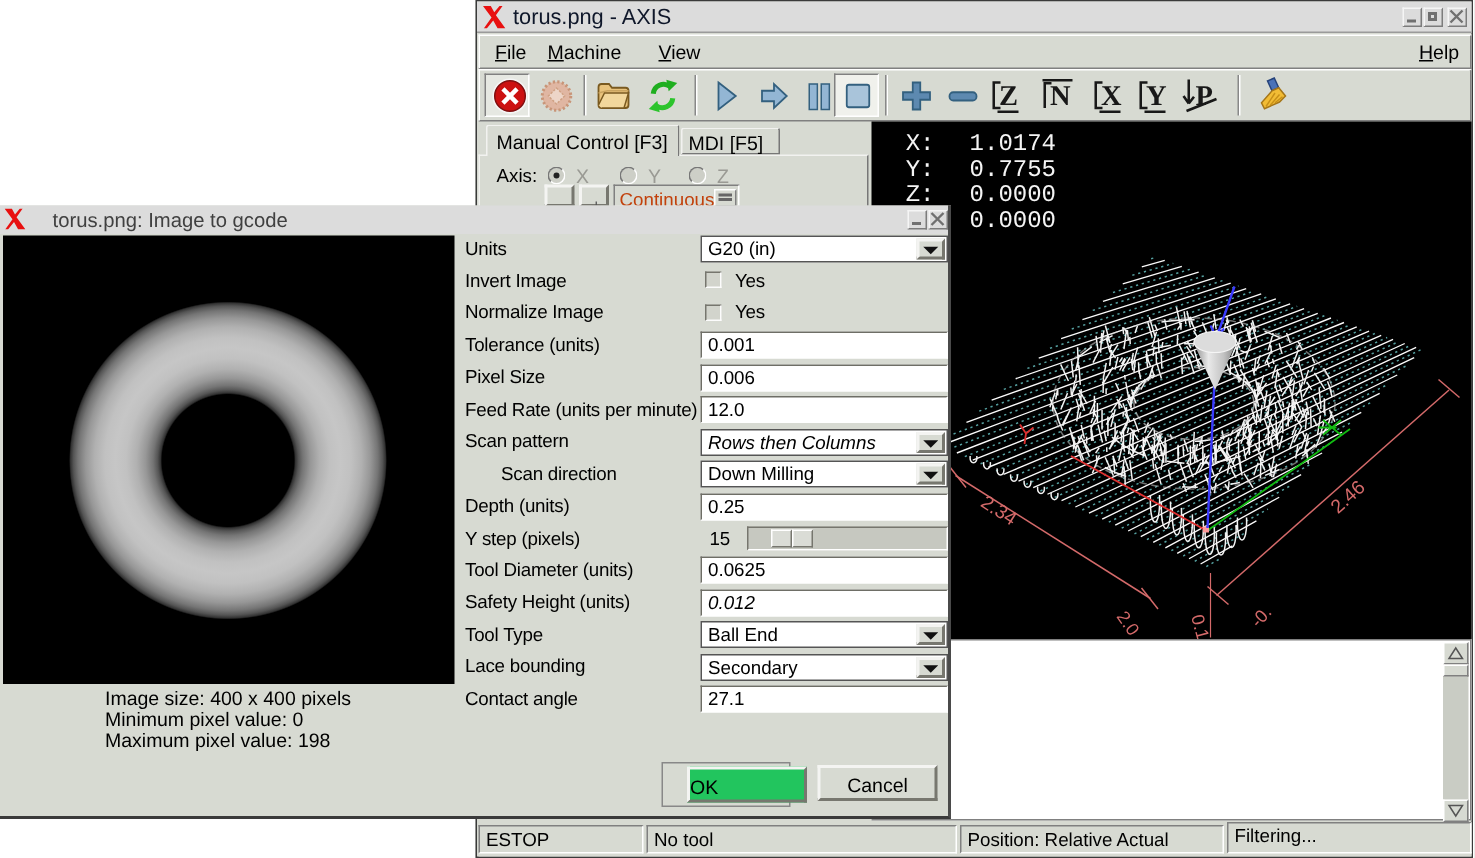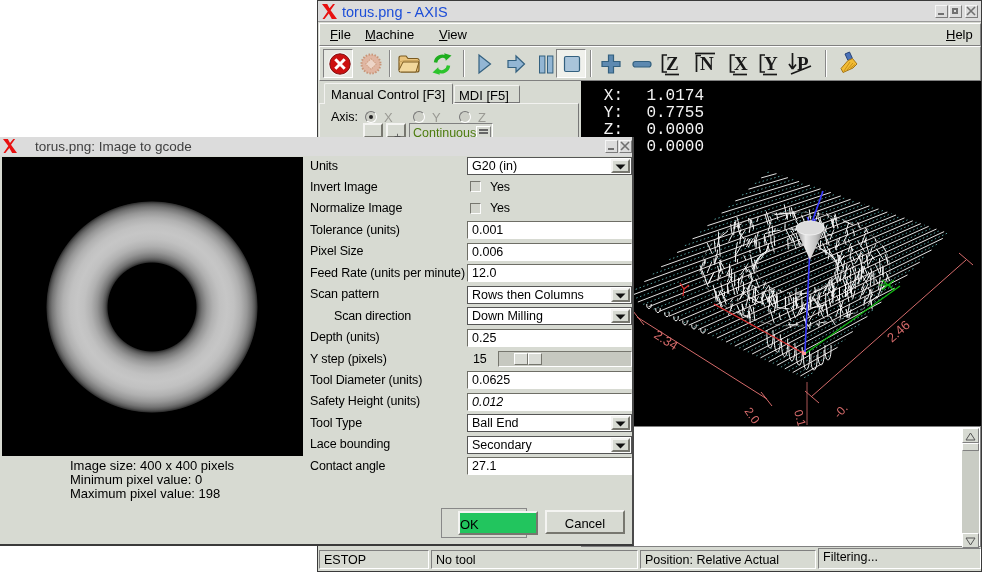--- a/index.html
+++ b/index.html
@@ -18,21 +18,21 @@
           border-bottom:1.5px solid #7c7c7c; border-right:1.5px solid #7c7c7c; }
 .lbl { position:absolute; font-size:12.5px; color:#000; white-space:nowrap; letter-spacing:-0.15px; }
 </style></head><body>
 
 <div class="abs" style="left:317px; top:0; width:665px; height:572px; background:#d7dad2; border:1px solid #3a3a3a;">
 
  <div class="abs" style="left:0; top:0; width:663px; height:21px; background:#dcdcdc; border-bottom:1px solid #9a9a9a;">
   <svg class="abs" style="left:4px;top:3px;" width="15" height="15" viewBox="0 0 15 15">
         <path d="M0 0 L5.2 0 L7.5 4.2 L11 0 L13 0 L8.6 6.2 L15 15 L9.8 15 L6.8 9.6 L2.5 15 L0.5 15 L5.7 7.6 Z" fill="#e81010"></path>
       </svg>
-  <div class="abs" style="left:24px; top:3px; font-size:14.5px; color:#1d4ed8;">torus.png - AXIS</div>
+  <div class="abs" style="left:24px; top:3px; font-size:14.5px; color:#0f172a;">torus.png - AXIS</div>
   <div class="winbtn" style="left:617px; top:4px;">
         <div style="position:absolute;left:2px;top:7px;width:6px;height:2px;background:#707070;"></div>
       </div>
   <div class="winbtn" style="left:631px; top:4px;">
         <div style="position:absolute;left:2px;top:2px;width:6px;height:6px;border:2px solid #707070;"></div>
       </div>
   <div class="winbtn" style="left:647px; top:4px;">
         <svg width="10" height="10" viewBox="0 0 10 10" style="position:absolute;left:0;top:0;">
           <path d="M1 1 L9 9 M9 1 L1 9" stroke="#707070" stroke-width="1.6"></path>
         </svg>
@@ -140,21 +140,21 @@
       <div class="abs" style="left:94px; top:28px; width:12px; height:12px; border-radius:50%; background:#cdcfc7; border-top:1px solid #777; border-left:1px solid #777; border-bottom:1px solid #fff; border-right:1px solid #fff;"></div>
       <div class="abs" style="left:113px; top:27px; font-size:13px; color:#9a9a94;">Y</div>
       <div class="abs" style="left:140px; top:28px; width:12px; height:12px; border-radius:50%; background:#cdcfc7; border-top:1px solid #777; border-left:1px solid #777; border-bottom:1px solid #fff; border-right:1px solid #fff;"></div>
       <div class="abs" style="left:159px; top:27px; font-size:13px; color:#9a9a94;">Z</div>
 
   <div class="abs raised2" style="left:44px; top:40px; width:20px; height:15px; background:#d7dad2;"></div>
   <div class="abs raised2" style="left:67px; top:40px; width:20px; height:15px; background:#d7dad2;">
         <div style="position:absolute;left:6px;top:5px;font-size:12px;color:#555;">+</div>
       </div>
   <div class="abs sunken" style="left:90px; top:40px; width:84px; height:15px; background:#d7dad2;">
-        <div style="position:absolute;left:3px;top:2px;font-size:12.5px;color:#4d7c0f;">Continuous</div>
+        <div style="position:absolute;left:3px;top:2px;font-size:12.5px;color:#c2410c;">Continuous</div>
         <div class="abs raised" style="left:66px;top:2px;width:15px;height:12px;background:#d7dad2;">
           <div style="position:absolute;left:2px;top:2px;width:9px;height:2px;background:#666;"></div>
           <div style="position:absolute;left:2px;top:5px;width:9px;height:2px;background:#666;"></div>
         </div>
       </div>
  </div>
 
  <div class="abs" style="left:263px; top:80px; width:400px; height:345px; background:#000;">
   <div class="abs" style="left:4px; top:6px; width:38px; text-align:right; font-size:16px; font-family:'Liberation Mono',monospace; color:#f4f4f4;">X:</div>
       <div class="abs" style="left:61px; top:6px; width:62px; text-align:right; font-size:16px; font-family:'Liberation Mono',monospace; color:#f4f4f4;">1.0174</div>
@@ -282,21 +282,21 @@
     <div class="lbl" style="left:310px; top:64px;">Normalize Image</div>
     <div class="abs" style="left:470px; top:66px; width:11px; height:11px; background:#d2d4cc; border-top:1px solid #76766e; border-left:1px solid #76766e; border-bottom:1px solid #fcfcfc; border-right:1px solid #fcfcfc;"></div>
 <div class="lbl" style="left:490px; top:64px;">Yes</div>
     <div class="lbl" style="left:310px; top:86px;">Tolerance (units)</div>
     <div class="abs entry" style="left:467px; top:84px; width:165px; height:18px;">0.001</div>
     <div class="lbl" style="left:310px; top:107px;">Pixel Size</div>
     <div class="abs entry" style="left:467px; top:106px; width:165px; height:18px;">0.006</div>
     <div class="lbl" style="left:310px; top:129px;">Feed Rate (units per minute)</div>
     <div class="abs entry" style="left:467px; top:127px; width:165px; height:18px;">12.0</div>
     <div class="lbl" style="left:310px; top:150px;">Scan pattern</div>
-    <div class="abs entry" style="left:467px; top:149px; width:165px; height:18px; border:1px solid #555;">Rows then Columns
+    <div class="abs entry" style="left:467px; top:149px; width:165px; height:18px; border:1px solid #555;font-style:italic;">Rows then Columns
  <div class="abs raised2" style="right:1px; top:1px; width:19px; height:14px; background:#d7dad2;">
         <svg width="15" height="10" viewBox="0 0 15 10" style="position:absolute;left:0px;top:0px;">
           <path d="M2.5 3.5 L12.5 3.5 L7.5 8.5 Z" fill="#111"></path>
         </svg>
       </div></div>
     <div class="lbl" style="left:310px; top:172px;margin-left:24px;">Scan direction</div>
     <div class="abs entry" style="left:467px; top:170px; width:165px; height:18px; border:1px solid #555;">Down Milling
  <div class="abs raised2" style="right:1px; top:1px; width:19px; height:14px; background:#d7dad2;">
         <svg width="15" height="10" viewBox="0 0 15 10" style="position:absolute;left:0px;top:0px;">
           <path d="M2.5 3.5 L12.5 3.5 L7.5 8.5 Z" fill="#111"></path>

